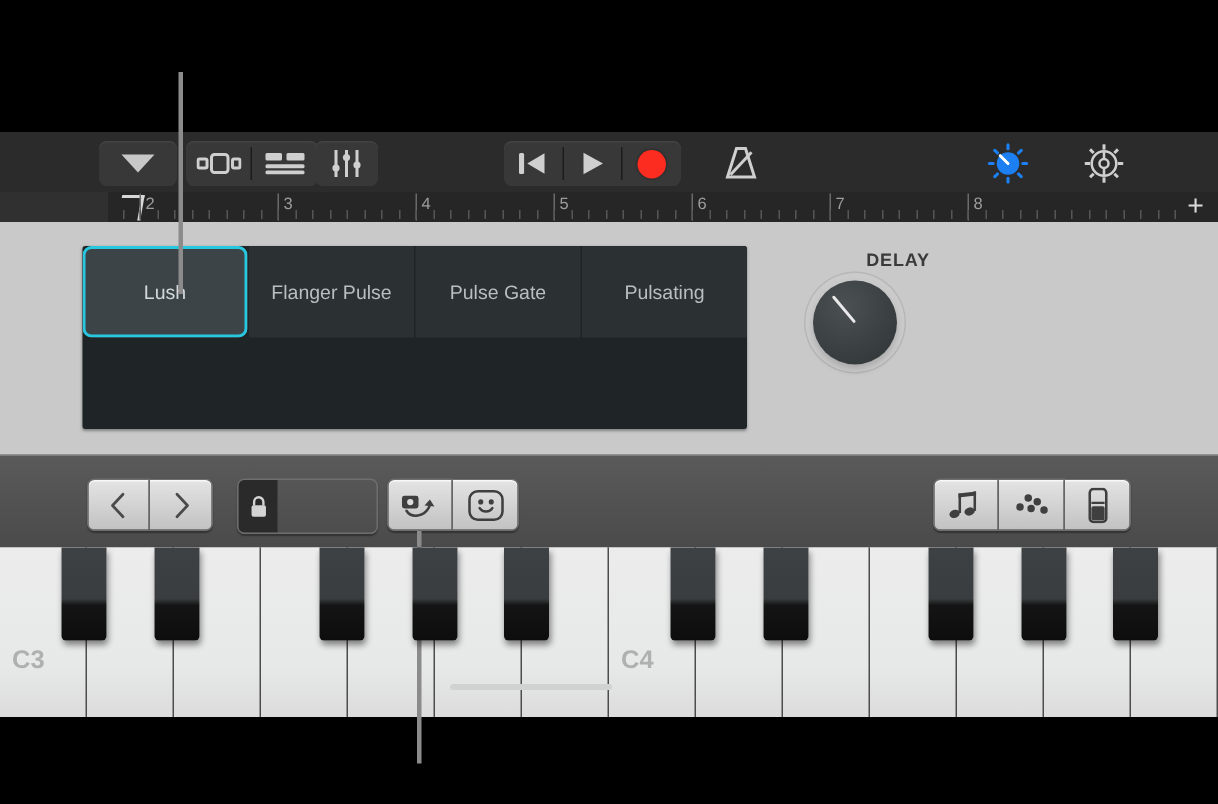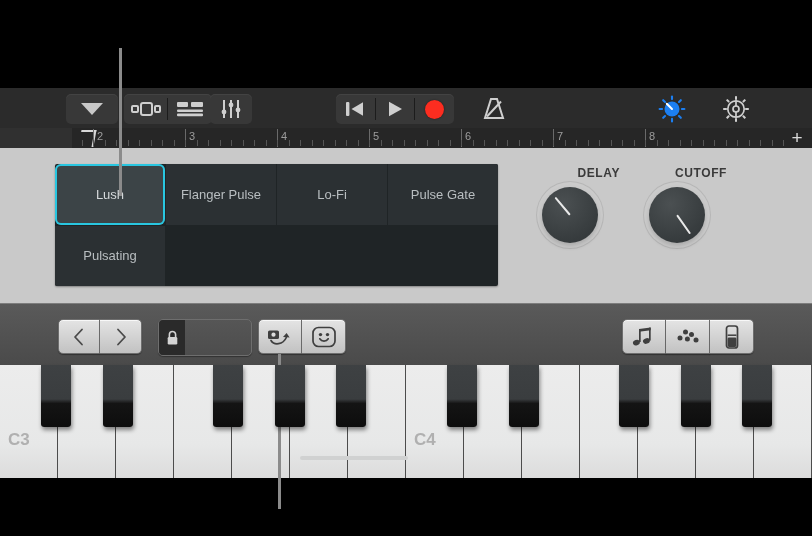--- a/index.html
+++ b/index.html
@@ -458,43 +458,34 @@
   <div class="fx-panel">
 
     <div class="preset-grid" id="preset-grid">
         <div class="preset-cell selected">
           <span>Lush</span>
         </div>
         <div class="preset-cell">
           <span>Flanger Pulse</span>
         </div>
         <div class="preset-cell">
-          <span>Lo-Fi</span>
-        </div>
-        <div class="preset-cell">
           <span>Pulse Gate</span>
         </div>
         <div class="preset-cell">
           <span>Pulsating</span>
         </div>
       </div>
 
     <div class="knob-wrap" style="left:520px;">
       <div class="knob-label">DELAY</div>
       <div class="knob">
         <div class="knob-ind" id="knob0" style="transform: translate(-50%, 0px) rotate(140deg);"></div>
       </div>
     </div>
 
-    <div class="knob-wrap" style="left:627px;">
-      <div class="knob-label">CUTOFF</div>
-      <div class="knob">
-        <div class="knob-ind" id="knob1" style="transform: translate(-50%, 0px) rotate(325deg);"></div>
-      </div>
-    </div>
 
     <div class="fx-next">›</div>
   </div>
 
   <div class="kb-bar">
     <div class="kb-prev kb-btn">
       <svg width="14" height="18" viewBox="0 0 14 18">
         <path d="M10 1.5 L3 9 L10 16.5" fill="none" stroke="#4a4a4a" stroke-width="1.8" stroke-linecap="round" stroke-linejoin="round"></path>
       </svg>
     </div>

